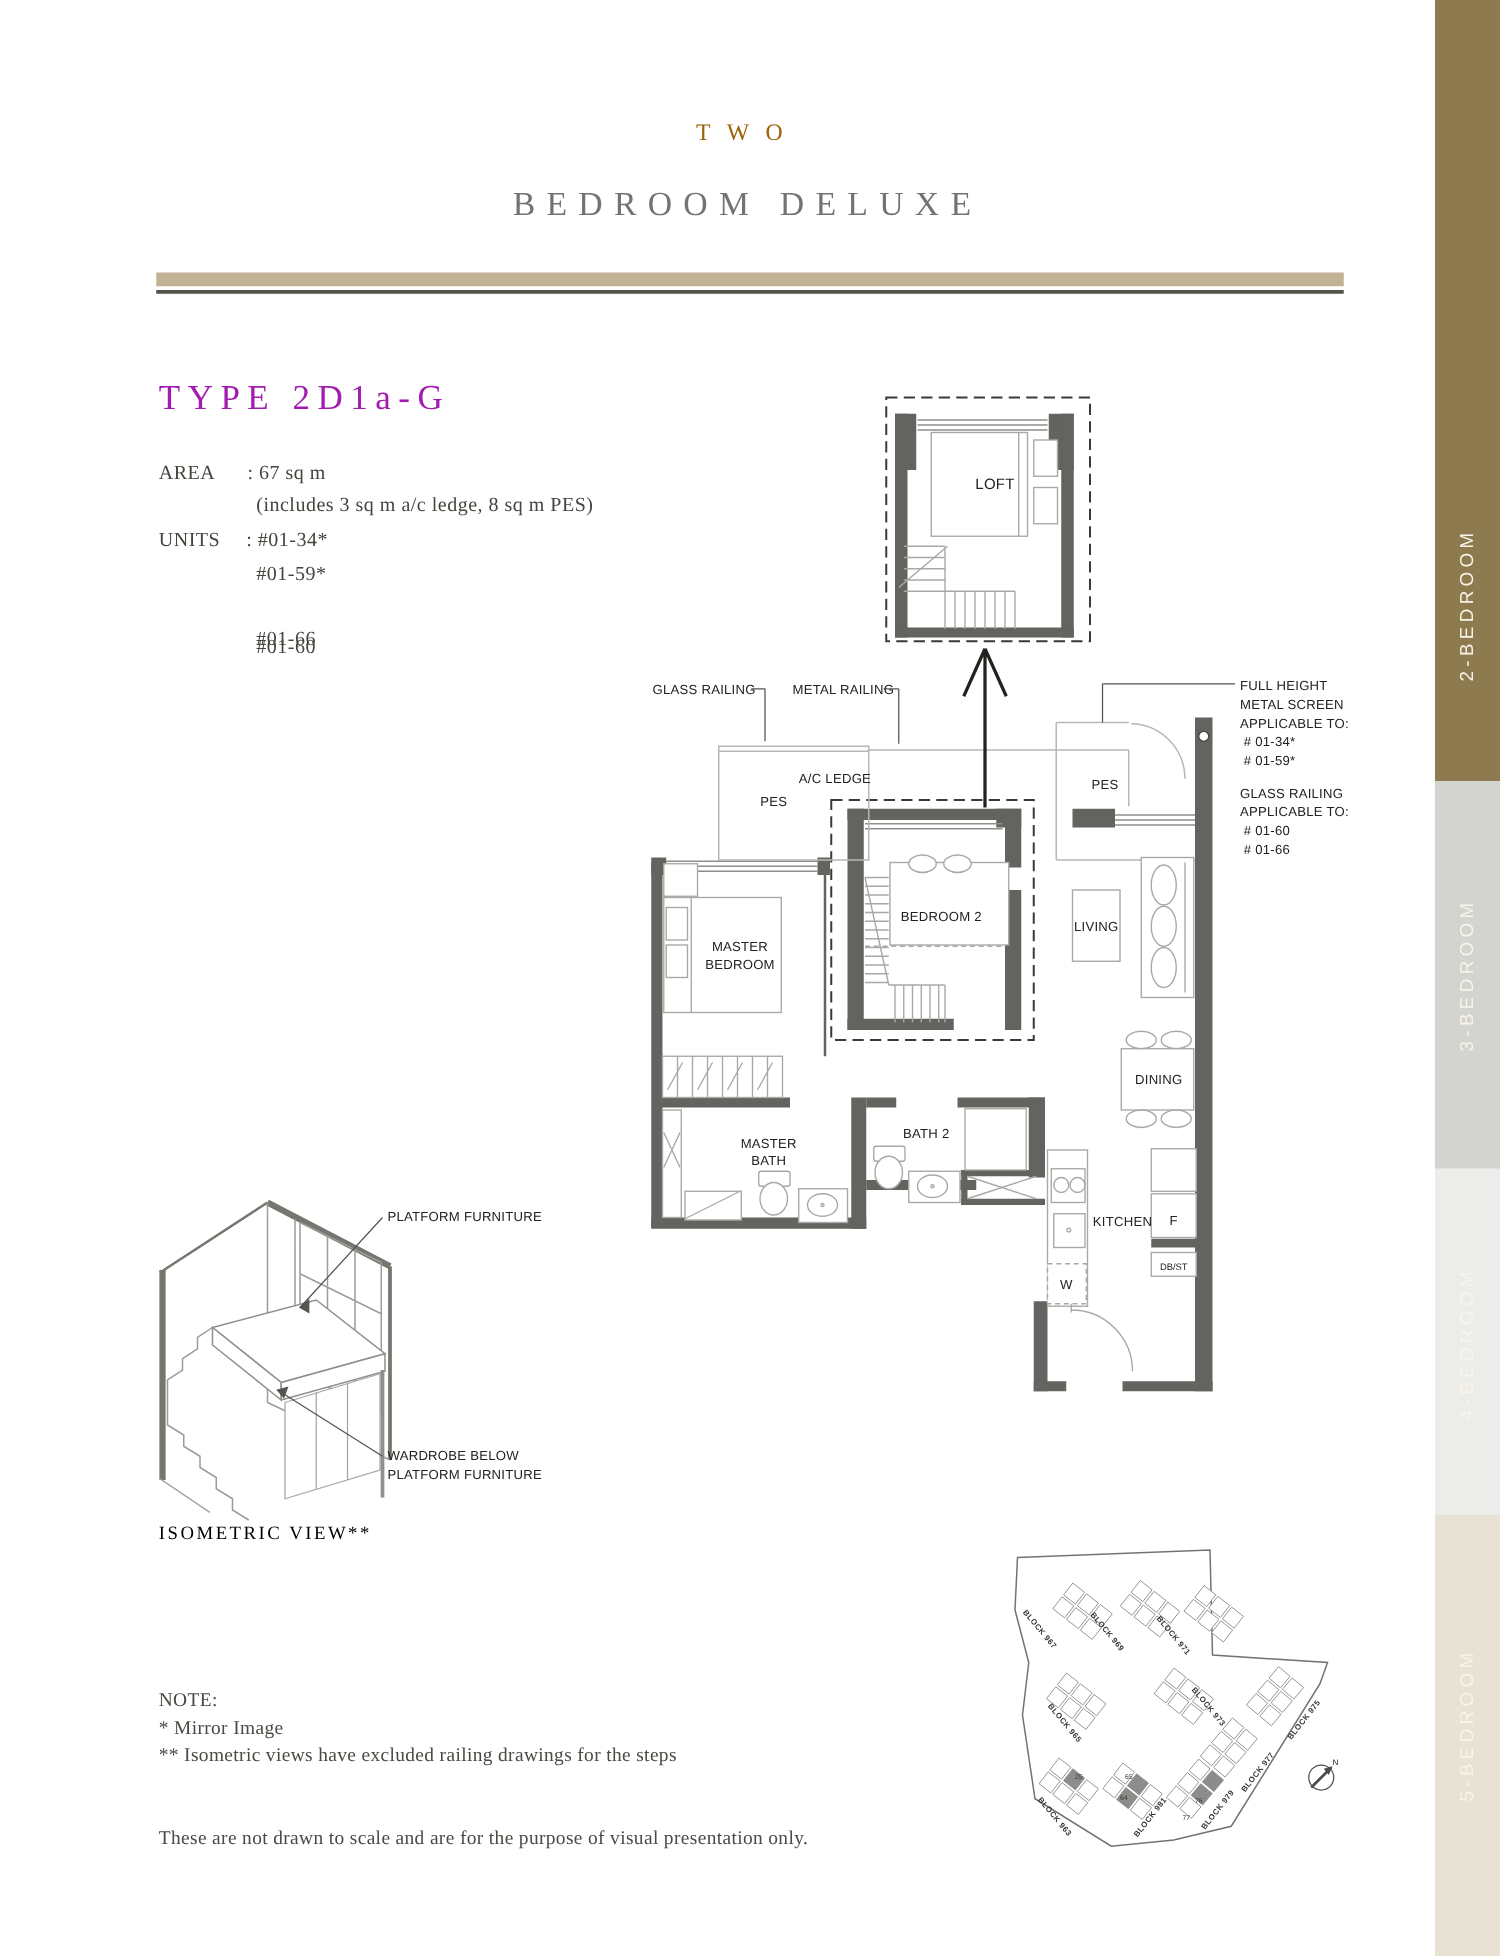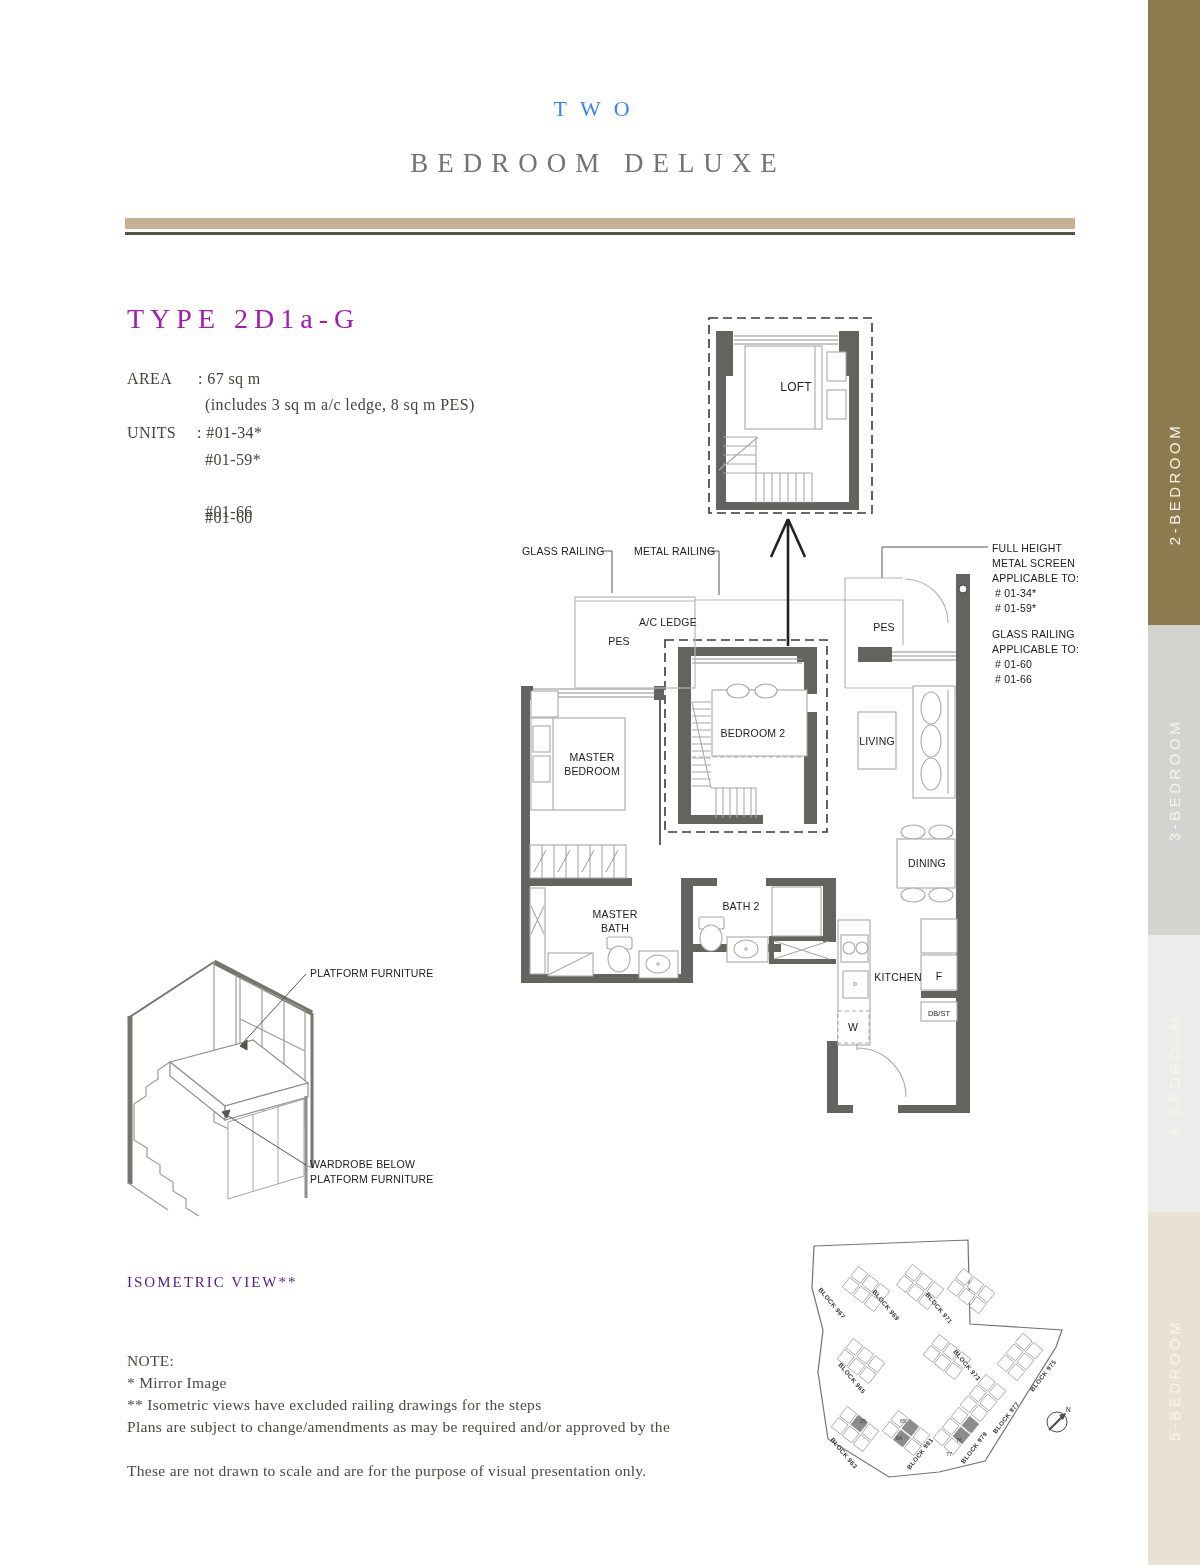--- a/index.html
+++ b/index.html
@@ -1,32 +1,32 @@
 <!DOCTYPE html>
 <html><head>
 <meta charset="utf-8">
 <style>
   html,body{margin:0;padding:0;background:#ffffff;}
   .page{position:relative;width:1200px;height:1565px;background:#ffffff;overflow:hidden;
         font-family:"Liberation Sans",sans-serif;}
   
   .title1{position:absolute;top:96px;left:0;width:1196px;text-align:center;
-          font-family:"Liberation Serif",serif;font-size:22px;letter-spacing:13px;color:#3b82f6;}
+          font-family:"Liberation Serif",serif;font-size:19px;letter-spacing:13px;color:#a16207;}
   .title2{position:absolute;top:148px;left:0;width:1196px;text-align:center;
           font-family:"Liberation Serif",serif;font-size:27px;letter-spacing:9px;color:#737373;}
   .bar-tan{position:absolute;left:125px;top:218px;width:950px;height:11px;background:#c3b394;}
   .bar-dark{position:absolute;left:125px;top:232px;width:950px;height:3px;background:#53524b;}
   
   .type-heading{position:absolute;left:127px;top:303px;font-family:"Liberation Serif",serif;
           font-size:28px;letter-spacing:6px;color:#a21caf;}
   .info{position:absolute;font-family:"Liberation Serif",serif;font-size:16px;color:#45443e;letter-spacing:0.4px;}
   
   .note-line{position:absolute;font-family:"Liberation Serif",serif;font-size:15.5px;color:#4a4943;letter-spacing:0.3px;}
-  .iso-caption{position:absolute;left:127px;top:1274px;font-family:"Liberation Serif",serif;
-          font-size:15px;letter-spacing:2px;color:#4c1d95;}
+  .iso-caption{position:absolute;left:127px;top:1219px;font-family:"Liberation Serif",serif;
+          font-size:15px;letter-spacing:2px;color:#000000;}
   
   .tab{position:absolute;left:1148px;width:52px;}
   .tab span{position:absolute;left:50%;white-space:nowrap;
             transform:translate(-50%,-50%) rotate(-90deg);
             font-size:15px;letter-spacing:3.5px;color:#f8f4e7;}
   .tab2{top:0;height:625px;background:#8e7a4f;}
   .tab3{top:625px;height:310px;background:#d3d3d0;}
   .tab4{top:935px;height:277px;background:#ececea;}
   .tab5{top:1212px;height:353px;background:#e7e2d3;}
   .tab2 span{top:484px;}
@@ -269,21 +269,20 @@
     </g>
     <text class="lbl" x="310" y="977">PLATFORM FURNITURE</text>
     <text class="lbl" x="310" y="1168">WARDROBE BELOW</text>
     <text class="lbl" x="310" y="1183">PLATFORM FURNITURE</text>
   </svg>
   <div class="iso-caption">ISOMETRIC VIEW**</div>
 
   <div class="note-line" style="left:127px;top:1352px;">NOTE:</div>
   <div class="note-line" style="left:127px;top:1374px;">*  Mirror Image</div>
   <div class="note-line" style="left:127px;top:1396px;">** Isometric views have excluded railing drawings for the steps</div>
-  <div class="note-line" style="left:127px;top:1418px;">Plans are subject to change/amendments as may be required and/or approved by the</div>
   <div class="note-line" style="left:127px;top:1462px;text-align:center;">These are not drawn to scale and are for the purpose of visual presentation only.</div>
 
   <svg class="sp" width="290" height="300" viewBox="800 1225 290 300">
     <path fill="#ffffff" stroke="#72726e" stroke-width="1.2" d="M814 1246 L968 1240 L970 1324 L1062 1330 L1056 1347 L985 1461 L939 1472 L889 1477 L828 1439 L818 1372 L823 1330 L812 1288 Z"></path>
     <g class="cl" transform="translate(866,1289) rotate(38)">
       <rect x="-20" y="-13" width="12" height="12"></rect>
         <rect x="-6" y="-13" width="12" height="12"></rect>
         <rect x="8" y="-13" width="12" height="12"></rect>
       <rect x="-20" y="1" width="12" height="12"></rect>
         <rect x="-6" y="1" width="12" height="12"></rect>

